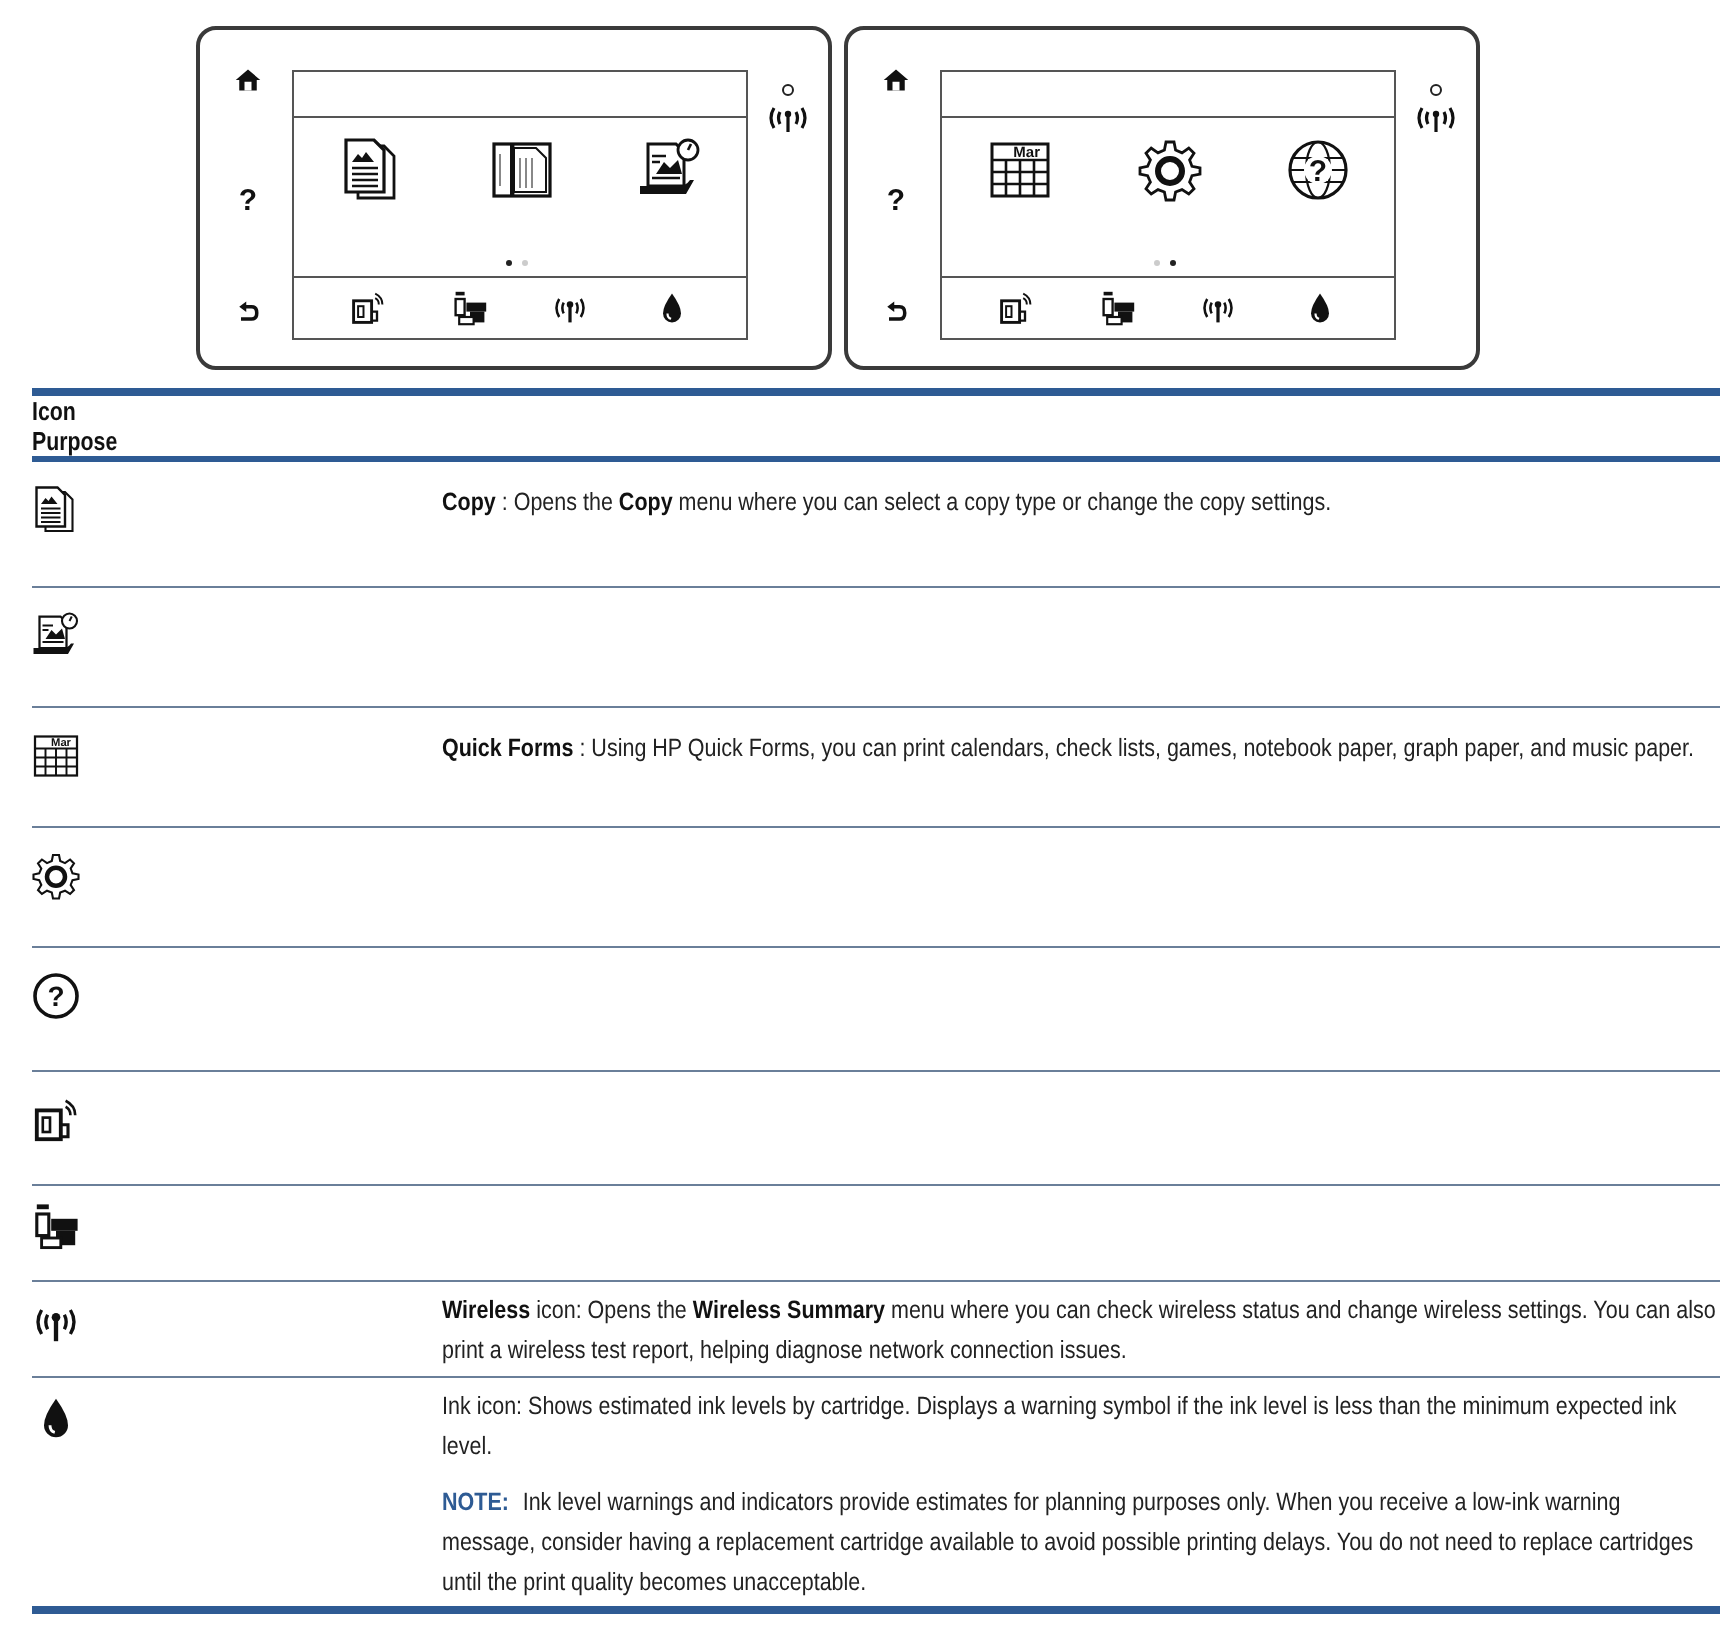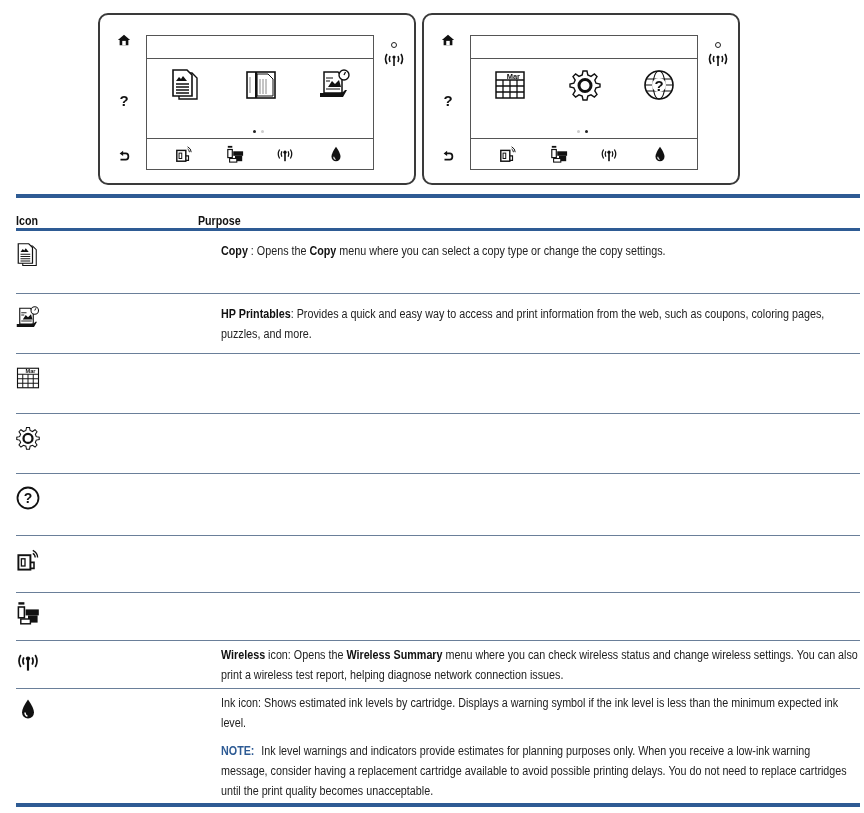--- a/index.html
+++ b/index.html
@@ -35,22 +35,22 @@
   .dot.off { background: #ccc; }
   .screen .dash {
     position: absolute; left: 0; right: 0; bottom: 0; height: 31px;
     border-top: 1.5px solid #555; display: flex; justify-content: space-around; align-items: center; padding: 0 12px;
   }
   .dash .di { width: 20px; height: 20px; display: flex; align-items: center; justify-content: center; }
 
   
   .table { position: absolute; left: 16px; top: 194px; width: 844px; }
   .thead {
-    display: flex; height: 37px; align-items: flex-end;
-    border-top: 4px solid #2e5b94; border-bottom: 3px solid #2e5b94;
+    display: flex; height: 37px; align-items: flex-start;
+    border-top: 4px solid #2e5b94; border-bottom: 3px solid #2e5b94; flex-direction: column;
   }
   .thead .c1, .thead .c2 { font-weight: bold; font-size: 13px; color: #111; transform: scaleX(0.82); transform-origin: left center; }
   .c1 { width: 182px; padding-left: 0; flex: none; }
   .c2 { flex: 1; }
   .row { display: flex; border-bottom: 1.5px solid #6a7f99; }
   .row .c1 { padding-top: 12px; padding-left: 0; }
   .row .c2 { padding-top: 10px; padding-bottom: 10px; font-size: 12.5px; line-height: 20px; color: #222; margin-left: 23px; }
   .row .c2 .txt { display: inline-block; transform: scaleX(0.86); transform-origin: left top; width: 116%; }
   .row .ic { width: 24px; height: 24px; display: block; }
   b { font-weight: bold; color: #111; }
@@ -277,29 +277,29 @@
     <div class="c2"><span class="txt"><b>Copy</b><span> : Opens the </span><b>Copy</b><span> menu where you can select a copy type or change the copy settings.</span></span></div>
   </div>
 
 
   <div class="row" style="height:60px">
     <div class="c1">
         <svg class="ic" width="24" height="24">
           <use href="#s-printables"></use>
         </svg>
       </div>
-    <div class="c2"><span class="txt"><b>HP Printables</b><span>: Provides a quick and easy way to access and print information from the web, such as coupons, coloring pages, puzzles, and more.</span></span></div>
   </div>
 
   <div class="row" style="height:60px">
     <div class="c1">
         <svg class="ic" width="24" height="24">
           <use href="#s-calendar"></use>
         </svg>
       </div>
+    <div class="c2"><span class="txt"><b>Quick Forms</b><span> : Using HP Quick Forms, you can print calendars, check lists, games, notebook paper, graph paper, and music paper.</span></span></div>
   </div>
 
   <div class="row" style="height:60px">
     <div class="c1">
         <svg class="ic" width="24" height="24">
           <use href="#s-gear"></use>
         </svg>
       </div>
   </div>
 

